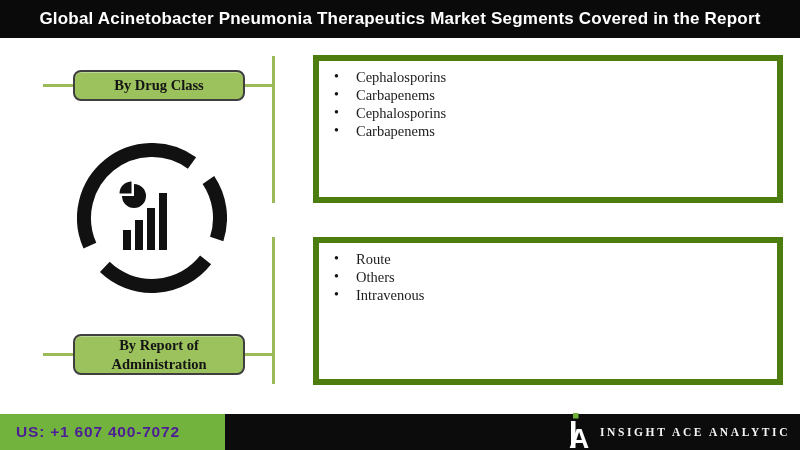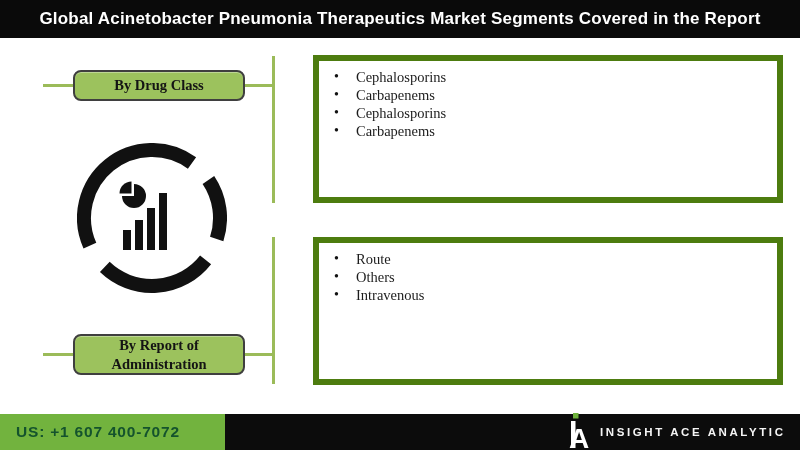--- a/index.html
+++ b/index.html
@@ -54,30 +54,30 @@
     content:"\2022";position:absolute;left:15px;top:0;color:#111;font-size:14px;
   }
   
   .analytics-icon{position:absolute;left:77px;top:143px;}
   
   .footer-green{
     position:absolute;left:0;top:414px;width:225px;height:36px;background:#72b33e;
     display:flex;align-items:center;
   }
   .footer-green .phone{
-    padding-left:16px;font-weight:bold;font-size:15.5px;color:#14532d;
+    padding-left:16px;font-weight:bold;font-size:15.5px;color:#4c1d95;
     letter-spacing:.8px;white-space:nowrap;
   }
   .footer-black{
     position:absolute;left:225px;top:414px;width:575px;height:36px;background:#0c0c0c;
   }
   .brand-logo{position:absolute;left:563px;top:411px;}
   .brand-name{
     position:absolute;left:600px;top:414px;height:36px;display:flex;align-items:center;
-    color:#f5f5f5;font-weight:bold;font-size:11.5px;letter-spacing:2.6px;white-space:nowrap;
+    color:#f5f5f5;font-weight:bold;font-size:11.5px;letter-spacing:2.6px;white-space:nowrap;font-family:Liberation Serif, serif;
   }
 </style>
 </head>
 <body>
 
 <div class="stage">
 
   <div class="title-bar">
     <h1>Global Acinetobacter Pneumonia Therapeutics Market Segments Covered in the Report</h1>
   </div>

